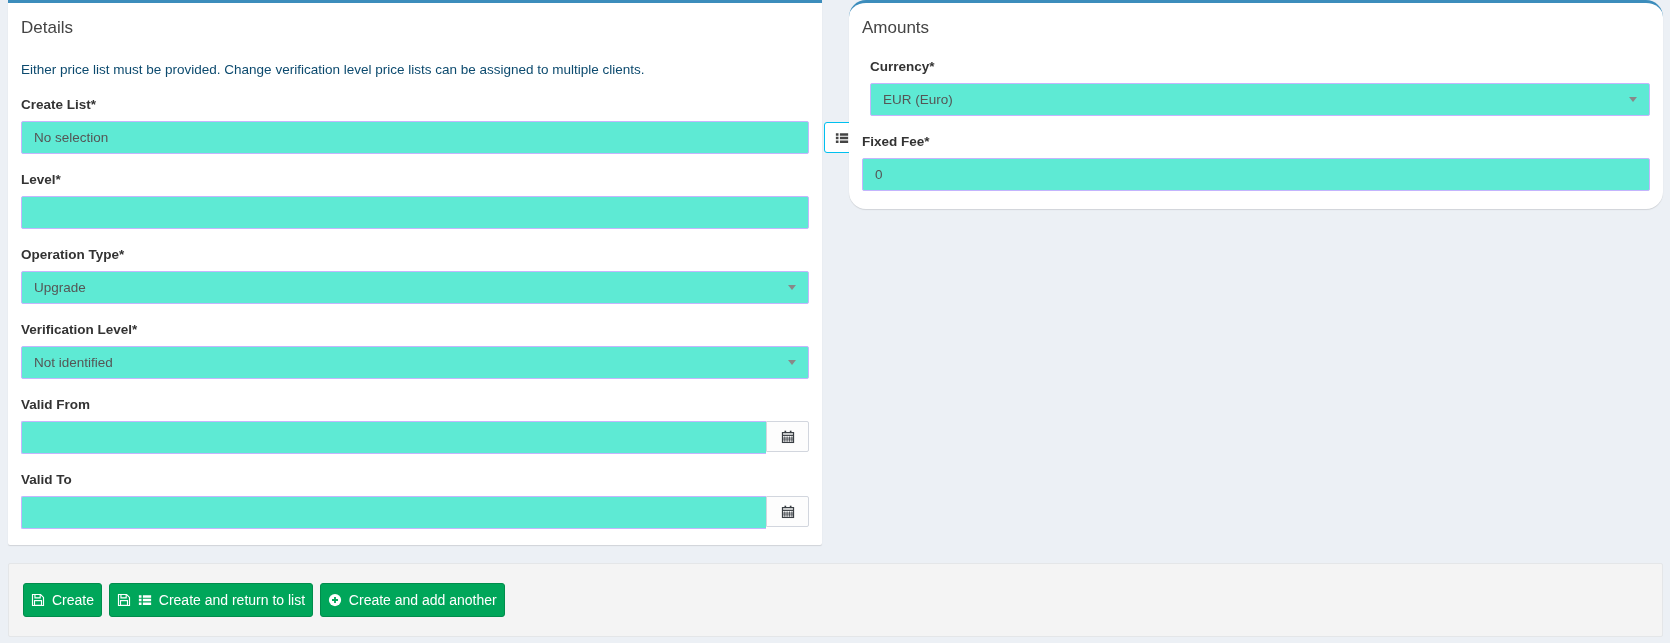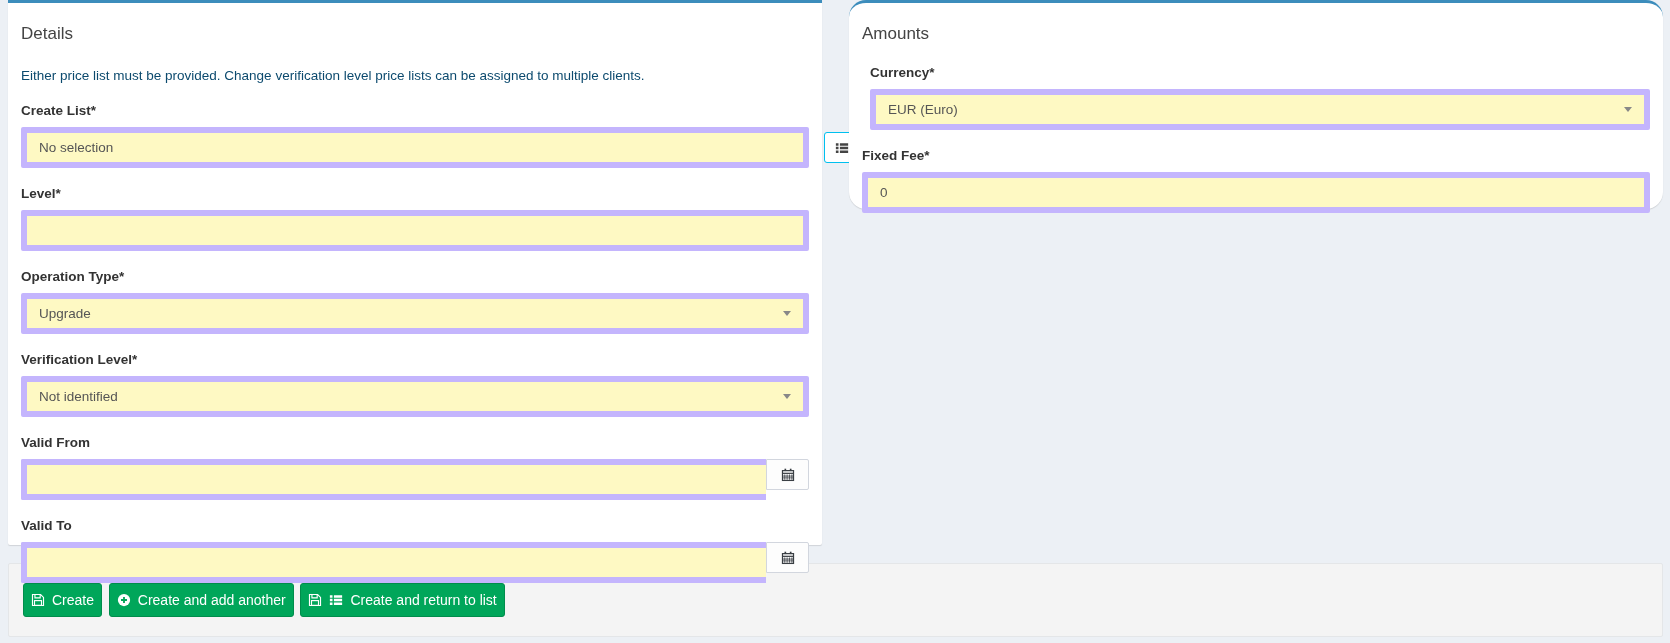--- a/index.html
+++ b/index.html
@@ -11,36 +11,36 @@
     color: #555;
   }
   .wrap { padding: 0 7px 0 8px; }
   .cols { display: flex; gap: 27px; align-items: flex-start; }
 
   .panel {
     background: #fff;
     border-top: 3px solid #3c8dbc;
     border-radius: 0 0 2px 2px;
     box-shadow: 0 1px 1px rgba(0,0,0,0.12);
-    padding: 21px 13px 0 13px;
+    padding: 15px 13px 0 13px;
   }
   .panel-details { width: 814px; height: 545px; }
   .panel-amounts { flex: 1; height: 209px; border-radius: 17px; }
 
   .panel-title { font-size: 17px; font-weight: 400; color: #444; line-height: 20px; }
   .help-text { margin-top: 23px; color: #0c4a6e; line-height: 1.35; }
 
   .form-group { margin-top: 18px; }
   .form-group > label {
     display: block; font-weight: 700; color: #333;
     font-size: 13.5px; line-height: 16px; margin-bottom: 8px;
   }
 
   .control {
-    height: 41px; border: 6px solid #c4b5fd; background: #fef9c3;
+    height: 33px; border: 1px solid #c4b5fd; background: #5eead4;
     color: #555; font-size: 13.5px; border-radius: 2px;
   }
   input.control { width: 100%; padding: 0 12px; outline: none; font-family: inherit; }
   .select {
     width: 100%; display: flex; align-items: center; justify-content: space-between;
     padding: 0 12px; cursor: pointer;
   }
   .caret {
     width: 0; height: 0; flex: 0 0 auto;
     border-left: 4px solid transparent; border-right: 4px solid transparent;
@@ -212,37 +212,37 @@
           <path d="M1.7 1.7H11L14.3 5v9.3H1.7z"></path>
           <path d="M4.5 1.9v3.7h6V1.9"></path>
           <rect x="4" y="8.7" width="8" height="5.4"></rect>
         </svg>
       </span>
       <span>Create</span>
     </button>
 
     <button class="btn-green">
       <span class="icon">
-        <svg viewBox="0 0 16 16">
-            <circle cx="8" cy="8" r="7" fill="#fff"></circle>
-            <path d="M8 4.6v6.8M4.6 8h6.8" stroke="#00a65a" stroke-width="2.1" fill="none"></path>
-          </svg>
-      </span>
-      <span>Create and add another</span>
-    </button>
-
-    <button class="btn-green">
-      <span class="icon">
         <svg viewBox="0 0 16 16" fill="none" stroke="#fff" stroke-width="1.3">
           <path d="M1.7 1.7H11L14.3 5v9.3H1.7z"></path>
           <path d="M4.5 1.9v3.7h6V1.9"></path>
           <rect x="4" y="8.7" width="8" height="5.4"></rect>
         </svg>
       </span>
       <span class="icon">
         <svg viewBox="0 0 16 16">
             <path fill="#fff" d="M1 2.6h3v2.8H1zM5.6 2.6H15v2.8H5.6zM1 6.7h3v2.8H1zM5.6 6.7H15v2.8H5.6zM1 10.8h3v2.8H1zM5.6 10.8H15v2.8H5.6z"></path>
           </svg>
       </span>
       <span>Create and return to list</span>
     </button>
+
+    <button class="btn-green">
+      <span class="icon">
+        <svg viewBox="0 0 16 16">
+            <circle cx="8" cy="8" r="7" fill="#fff"></circle>
+            <path d="M8 4.6v6.8M4.6 8h6.8" stroke="#00a65a" stroke-width="2.1" fill="none"></path>
+          </svg>
+      </span>
+      <span>Create and add another</span>
+    </button>
   </div>
 </div>
 
 </body></html>

